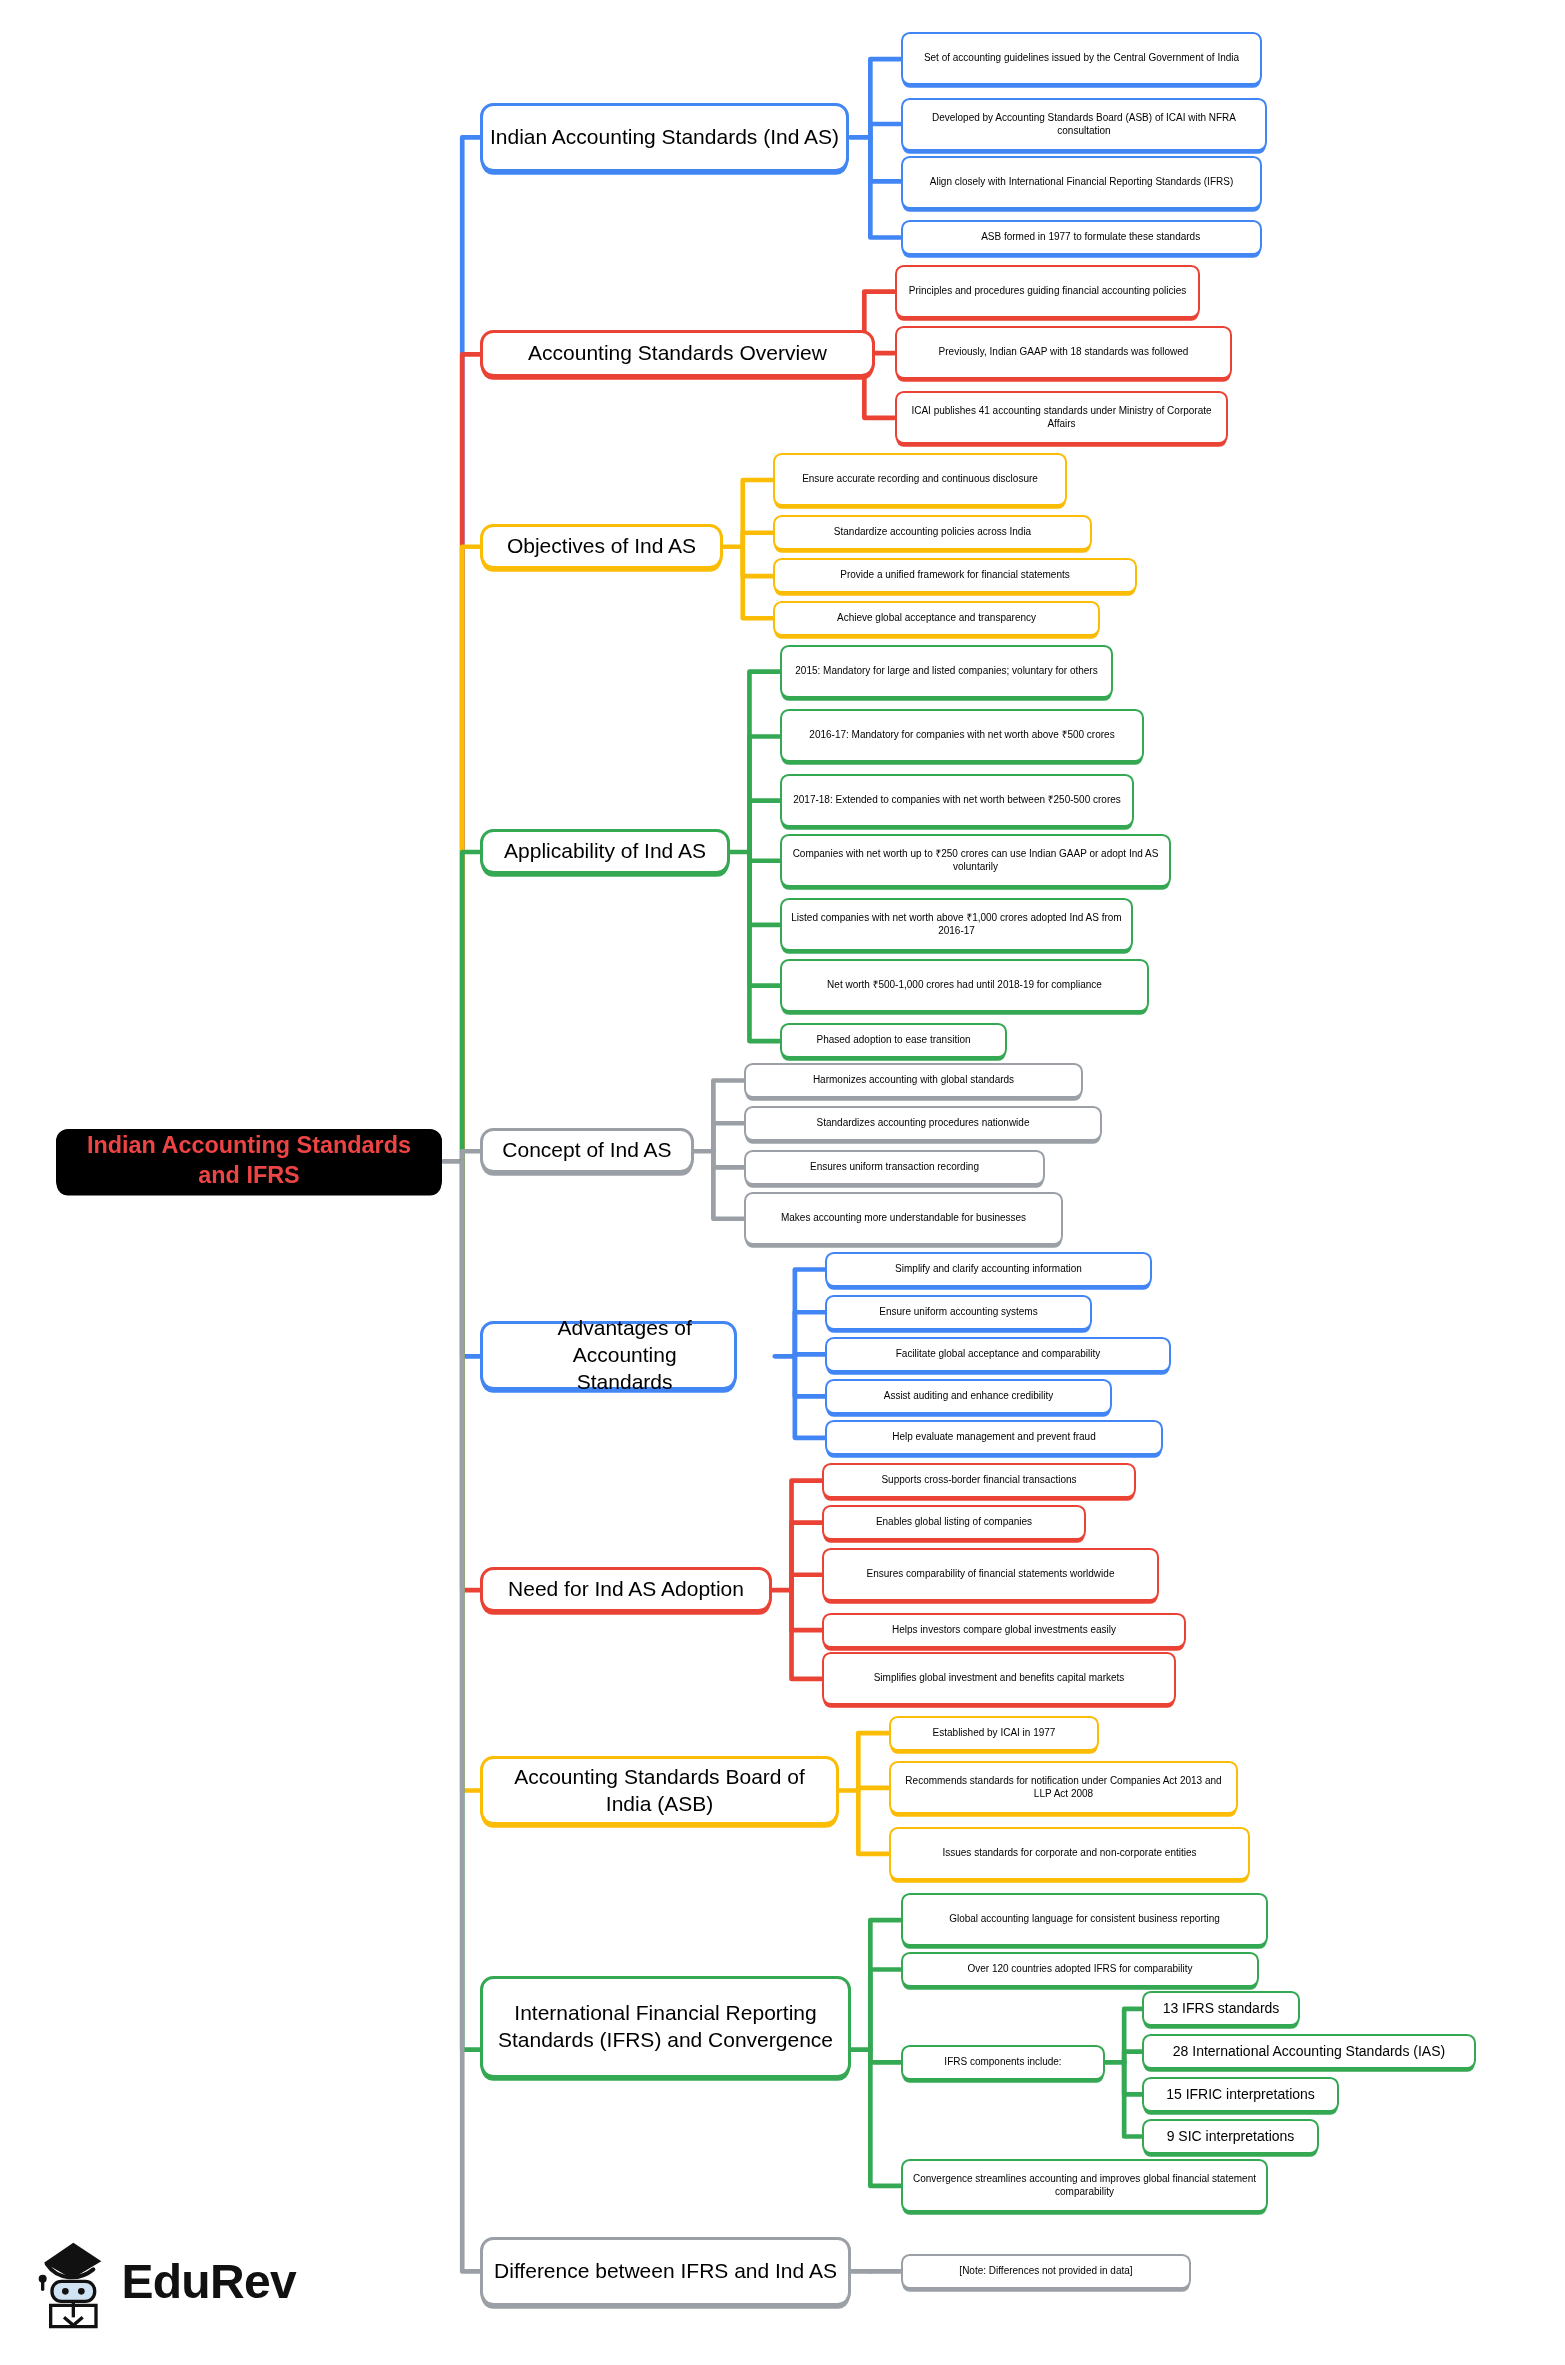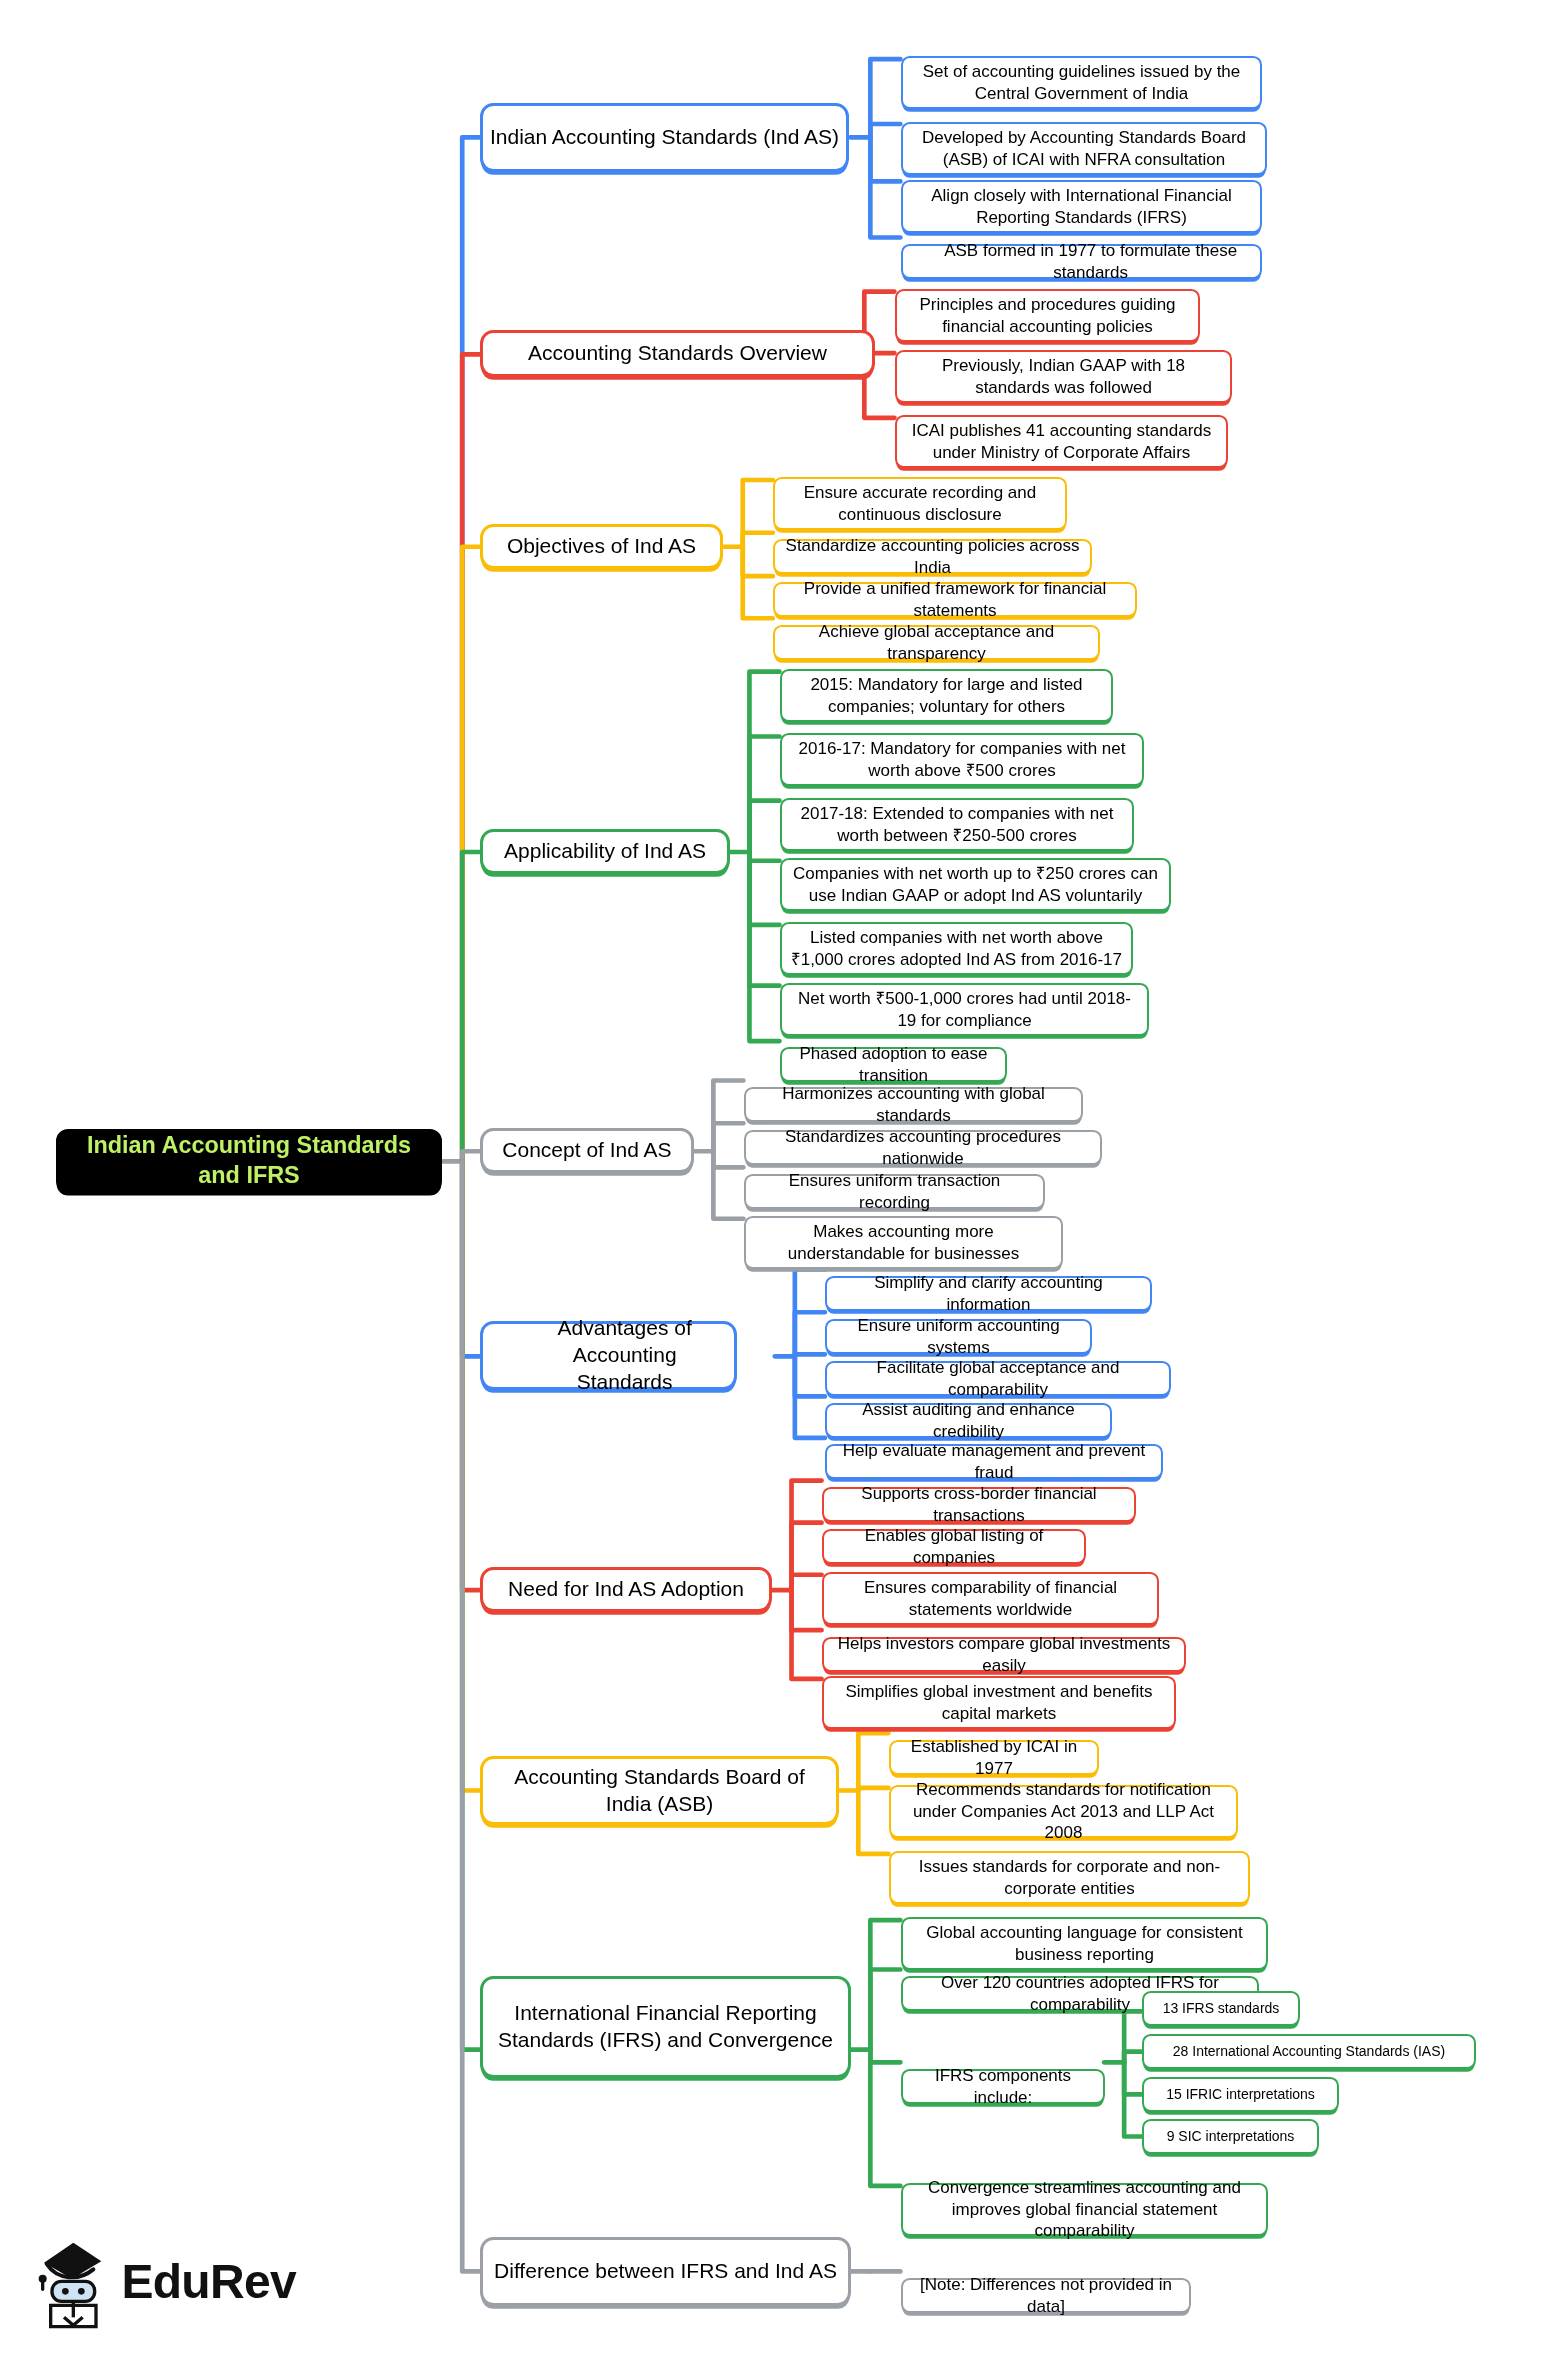--- a/index.html
+++ b/index.html
@@ -37,41 +37,40 @@
     justify-content: center;
     text-align: center;
     color: #000000;
     line-height: 1.28;
     padding: 2.7px 6.7px;
     z-index: 5;
   }
   
   .node.root {
     background: #000000;
-    color: #bef264;
+    color: #ef4444;
     border: 2px solid #000000;
     border-radius: 12px;
     font-size: 23.4px;
     font-weight: bold;
     box-shadow: 0 3.3px 0 -0.7px #000000;
   }
   
   .node.l1 {
     font-size: 21px;
     border-width: 3.3px;
     border-style: solid;
     border-radius: 13.4px;
   }
   
   .node.l2 {
-    font-size: 17px;
+    font-size: 10px;
     border-width: 2.7px;
     border-style: solid;
     border-radius: 8.7px;
-    margin-top: 24px;
   }
   
   .node.l3 {
     font-size: 14px;
     border-width: 2.7px;
     border-style: solid;
     border-radius: 8.7px;
   }
 
   .c-blue   { border-color: #4285f4; box-shadow: 0 4px 0 -1.3px #4285f4; }

